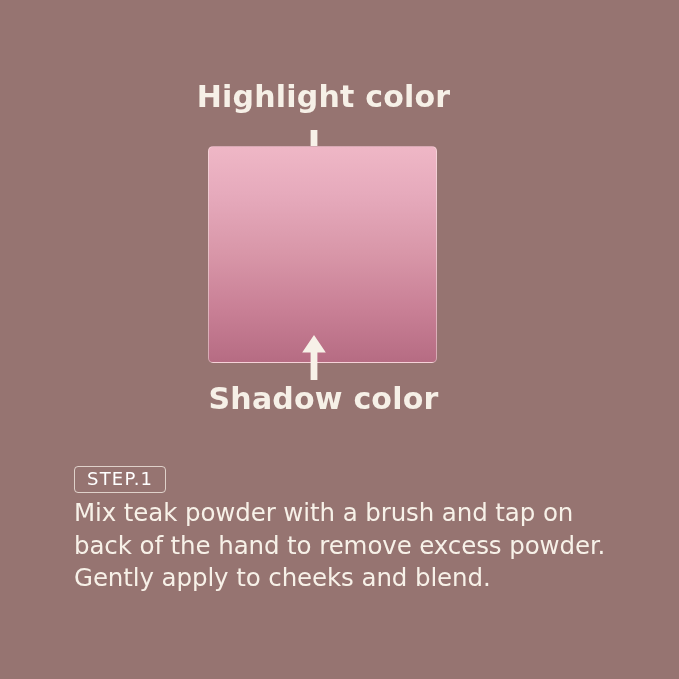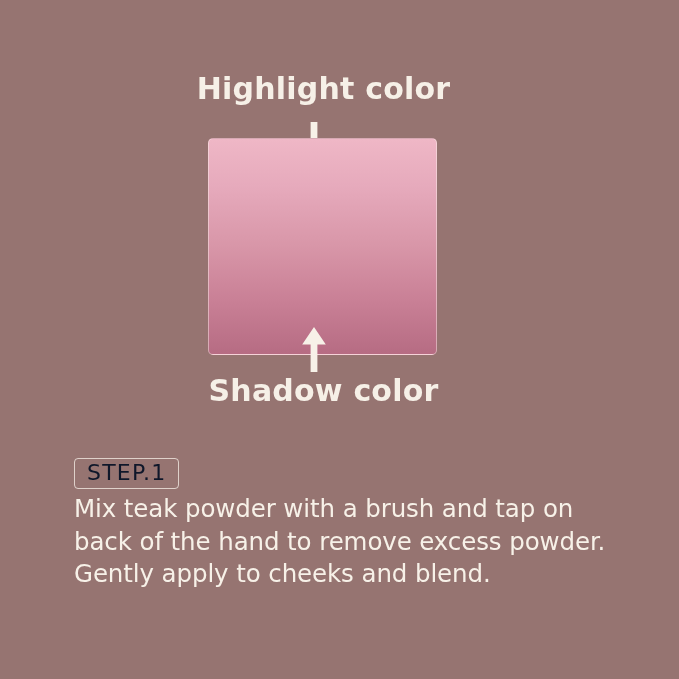--- a/index.html
+++ b/index.html
@@ -20,21 +20,21 @@
     width: 679px;
     height: 679px;
     background: #967471;
     box-sizing: border-box;
   }
 
   
   .diagram {
     position: absolute;
     left: 0;
-    top: 0;
+    top: 8px;
     width: 679px;
     height: 430px;
   }
 
   .label {
     position: absolute;
     left: 0;
     width: 679px;
     text-align: center;
     color: #F6F0E7;
@@ -80,27 +80,28 @@
     position: absolute;
     left: 74px;
     top: 458px;
     width: 540px;
   }
 
   .step-badge {
     display: inline-block;
     border: 1px solid rgba(247, 240, 232, 0.75);
     border-radius: 4px;
-    color: #0f172a;
-    font-size: 22px;
+    color: #ffffff;
+    font-size: 18px;
     font-weight: normal;
     letter-spacing: 1.2px;
     padding: 3px 12px 4px 12px;
     line-height: 1;
     box-sizing: border-box;
+    margin-top: 8px;
   }
 
   .body-text {
     margin-top: 4px;
     color: #F7F1E8;
     font-size: 24.5px;
     line-height: 1.33;
     letter-spacing: -0.1px;
     width: 540px;
     font-weight: normal;

